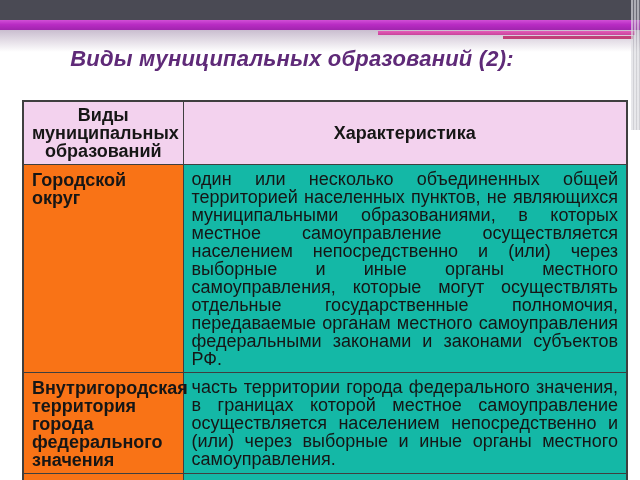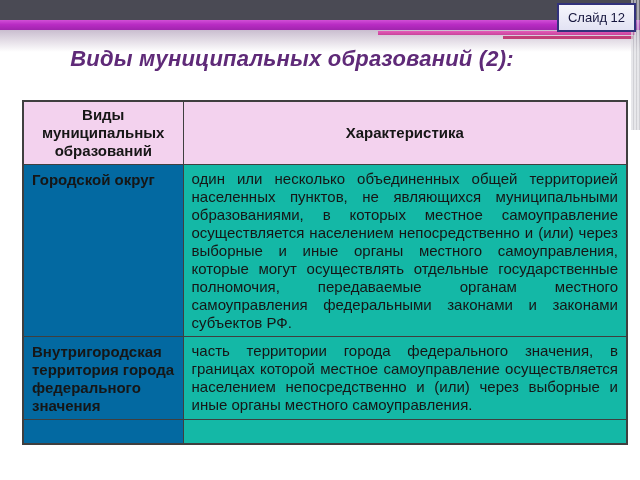--- a/index.html
+++ b/index.html
@@ -48,29 +48,29 @@
     position:absolute;left:22px;top:100px;z-index:2;
     width:604px;border-collapse:collapse;table-layout:fixed;
     border:2px solid #3f3f3f;
   }
   .mtable col.c1{width:160px;}
   .mtable col.c2{width:444px;}
   .mtable th,.mtable td{
     border:1px solid #3f3f3f;
     padding:4px 8px;
     color:#161616;
-    font-size:15px;
+    font-size:18px;
   }
   .mtable th{
     background:#f3d2ee;
     font-weight:bold;line-height:18px;
     text-align:center;vertical-align:middle;
   }
   .mtable td.type{
-    background:#0369a1;font-weight:bold;
+    background:#f97316;font-weight:bold;
     vertical-align:top;text-align:left;line-height:18px;
     padding-top:6px;
   }
   .mtable td.desc{
     background:#14b8a6;
     vertical-align:top;text-align:justify;line-height:18px;
     padding-top:5px;
   }
   tr.rh-head{height:60px;}
   tr.rh-1{height:150px;}
@@ -82,23 +82,20 @@
 
 <div class="slide">
 
   <div class="stripe-fade"></div>
   <div class="top-bar"></div>
   <div class="stripe-main"></div>
   <div class="stripe-2"></div>
   <div class="stripe-3"></div>
   <div class="edge-stripes"></div>
 
-  <div class="slide-number-box">
-    <span>Слайд 12</span>
-  </div>
 
   <h1 class="title">Виды муниципальных образований (2):</h1>
 
   <table class="mtable">
     <colgroup>
         <col class="c1">
         <col class="c2">
       </colgroup>
     <thead>
       <tr class="rh-head">

